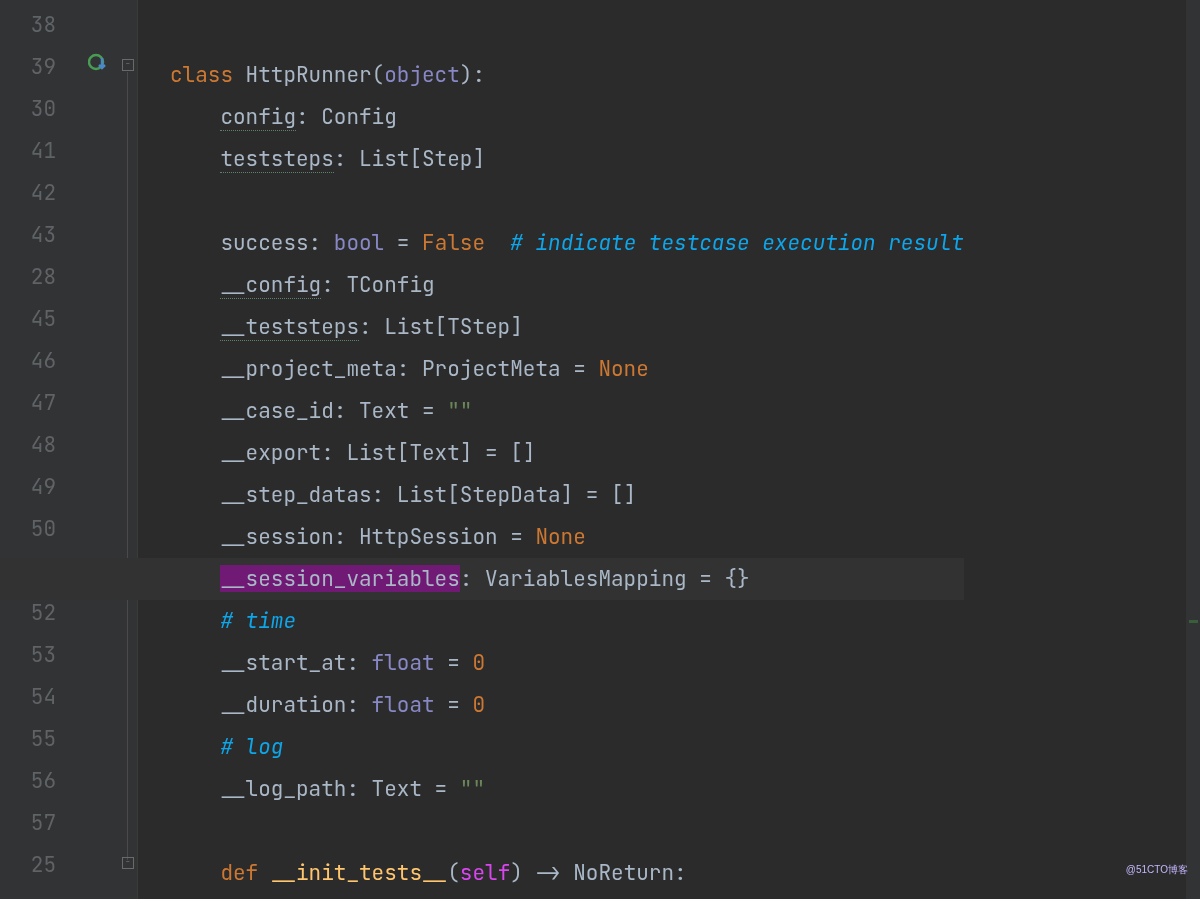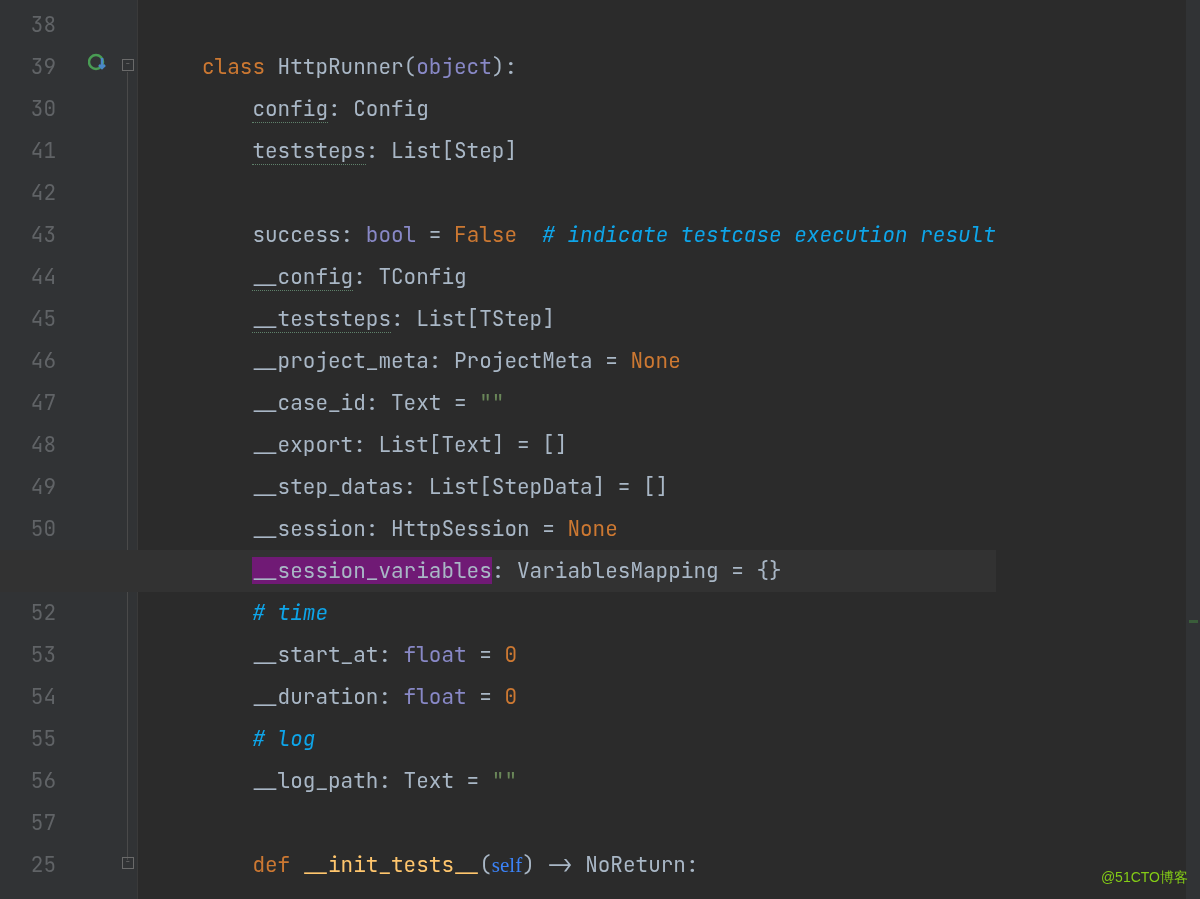--- a/index.html
+++ b/index.html
@@ -4,21 +4,21 @@
 <style>
 * { margin: 0; padding: 0; box-sizing: border-box; }
 html, body {
   width: 1200px;
   height: 899px;
   overflow: hidden;
   background: #2b2b2b;
   font-family: "JetBrains Mono", "Fira Code", Consolas, monospace;
   font-size: 21px;
 }
-.editor { display: flex; height: 100%; position: relative; }
+.editor { display: flex; height: 100%; position: relative; gap: 28px; }
 .gutter {
   width: 82px;
   background: #313335;
   color: #606366;
   text-align: right;
   padding-top: 4px;
   user-select: none;
 }
 .gutter .ln { height: 42px; line-height: 42px; padding-right: 26px; }
 .gutter .ln.current { color: #a4a3a3; }
@@ -49,52 +49,52 @@
 .fold.bot { top: 857px; }
 .fold-line {
   position: absolute;
   left: 45px;
   top: 72px;
   width: 1px;
   height: 788px;
   background: #4a4a4a;
 }
 .code {
-  margin-left: 120px;
-  padding-top: 4px;
+  margin-left: 60px;
+  padding-top: 12px;
   white-space: pre;
   color: #a9b7c6;
 }
 .code .line { height: 42px; line-height: 42px; position: relative; }
 .code .line.hl { background: #323232; margin-left: -235px; padding-left: 235px; width: calc(100% + 235px); }
 .kw { color: #cc7832; }
 .bi { color: #8888c6; }
 .lit { color: #cc7832; }
 .cm { color: #0ea5e9; font-style: italic; }
 .str { color: #6a8759; }
 .fn { color: #ffc66d; }
-.param { color: #3b82f6; font-family: Liberation Serif, serif; }
+.param { color: #d946ef; }
 .und { border-bottom: 1px dotted #5f826b; }
 .sel { background: #701a75; }
 .mk { position: absolute; right: 0; top: 0; width: 14px; height: 100%; background: #313335; }
 .mk .dot { position: absolute; right: 2px; width: 9px; height: 3px; }
-.watermark { position: absolute; right: 12px; bottom: 12px; color: #84cc16; font-size: 14px; font-family: sans-serif; }
+.watermark { position: absolute; right: 12px; bottom: 22px; color: #c4b5fd; font-size: 10px; font-family: sans-serif; }
 </style>
 </head>
 <body>
 
 <div class="editor">
   <div class="gutter" id="gutter">
       <div class="ln">38</div>
       <div class="ln">39</div>
       <div class="ln">30</div>
       <div class="ln">41</div>
       <div class="ln">42</div>
       <div class="ln">43</div>
-      <div class="ln">44</div>
+      <div class="ln">28</div>
       <div class="ln">45</div>
       <div class="ln">46</div>
       <div class="ln">47</div>
       <div class="ln">48</div>
       <div class="ln">49</div>
       <div class="ln">50</div>
       <div class="ln current">51</div>
       <div class="ln">52</div>
       <div class="ln">53</div>
       <div class="ln">54</div>

